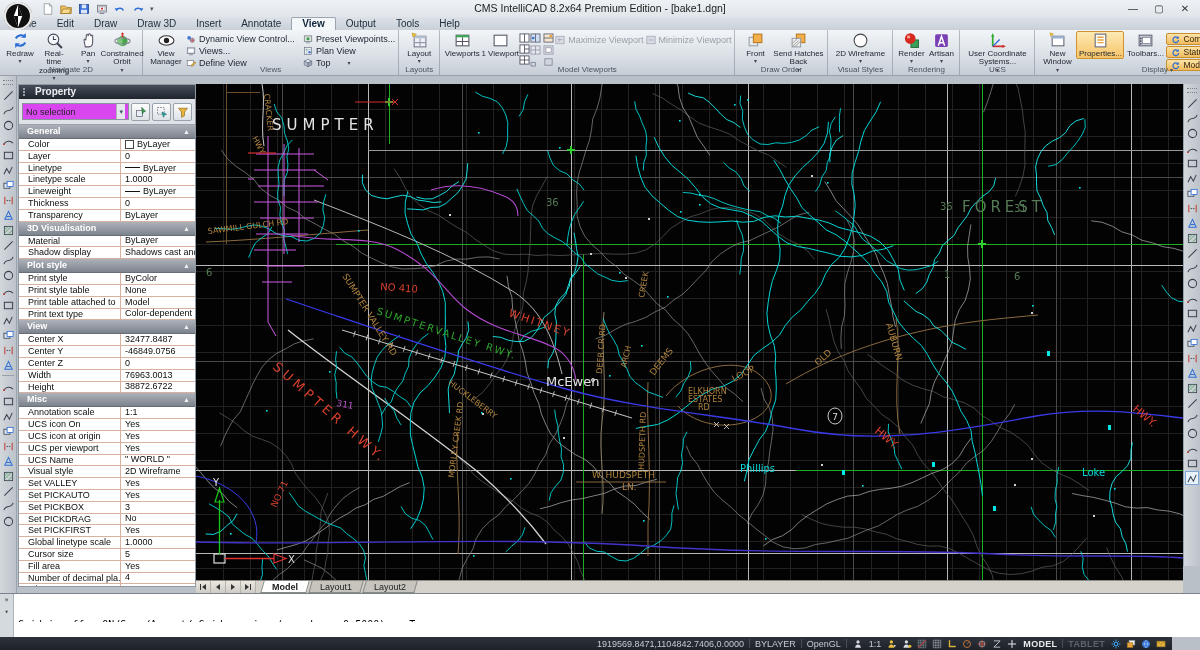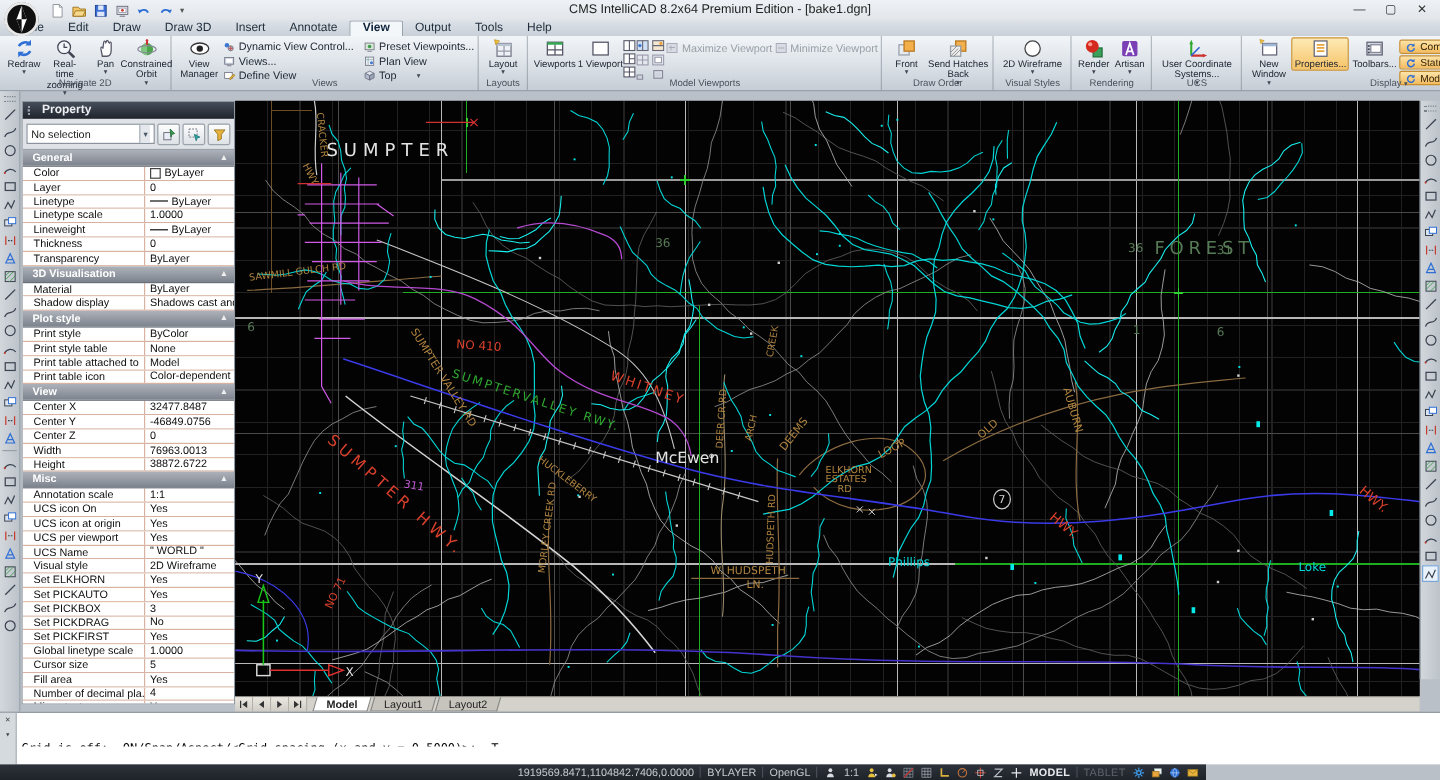--- a/index.html
+++ b/index.html
@@ -67,21 +67,21 @@
   .tsep{width:12px;height:1px;background:#98a0a8;margin:2px 0;flex:none;}
   .tgrip{width:10px;height:3px;border-top:1px dotted #7a828c;border-bottom:1px dotted #7a828c;margin-bottom:2px;flex:none;}
   
   #prop-panel{position:absolute;left:18px;top:84px;width:178px;height:503px;background:#eceef1;
     border:1px solid #8f98a2;box-sizing:border-box;display:flex;flex-direction:column;}
   #prop-header{height:14px;flex:none;background:linear-gradient(#454e5a,#1f242c);color:#eceef2;
     font-size:10px;font-weight:bold;line-height:14px;padding-left:16px;position:relative;}
   #prop-header:before{content:"";position:absolute;left:4px;top:3px;width:3px;height:8px;
     border-left:2px dotted #9aa2ac;}
   #prop-selrow{height:21px;flex:none;display:flex;align-items:center;gap:2px;padding:2px 3px;background:#dfe3e7;}
-  #prop-selbox{flex:1;height:15px;background:#ffffff;border:1px solid #8b949e;font-size:9px;
+  #prop-selbox{flex:1;height:15px;background:#d946ef;border:1px solid #8b949e;font-size:9px;
     display:flex;align-items:center;padding:0 3px;color:#222;}
   #prop-selbox .caret{margin-left:auto;font-size:7px;color:#456;background:#e4e8ec;
     border-left:1px solid #aab2ba;padding:0 2px;align-self:stretch;display:flex;align-items:center;}
   .selbtn{width:17px;height:16px;flex:none;border:1px solid #9aa2ab;border-radius:2px;
     background:linear-gradient(#fdfdfd,#dde2e7);display:flex;align-items:center;justify-content:center;}
   .selbtn svg{width:12px;height:12px;}
   #prop-body{flex:1;overflow:hidden;background:#fff;border-top:1px solid #9aa2ab;}
   .psec{height:13px;background:linear-gradient(#adb2ba,#7d838d);color:#fff;font-weight:bold;
     font-size:9px;line-height:13px;padding-left:8px;position:relative;border-bottom:1px solid #686e78;}
   .psec .collapse{position:absolute;right:5px;top:0;font-size:7px;color:#f0f0f0;}
@@ -108,29 +108,29 @@
   .stab.active{background:#ffffff;font-weight:bold;}
   
   #cmdbar{position:absolute;left:0;top:593px;width:1200px;height:44px;background:#fff;
     border-top:1px solid #7a828c;display:flex;font-family:"DejaVu Sans Mono",monospace;box-sizing:border-box;}
   #cmdgutter{width:13px;flex:none;background:#d5dade;border-right:1px solid #aab2ba;
     display:flex;flex-direction:column;align-items:center;font-size:7px;color:#444;padding-top:2px;gap:4px;}
   #cmdtext{flex:1;display:flex;flex-direction:column;}
   #cmdhist{height:26px;flex:none;padding:1px 4px;font-size:10px;line-height:12px;color:#000;white-space:pre;overflow:hidden;}
   #cmdprompt{border-top:1px solid #98a0a8;flex:1;padding:2px 4px;font-size:10px;color:#000;display:flex;align-items:flex-start;}
   
-  #statusbar{position:absolute;left:0;top:637px;width:1005px;height:13px;
+  #statusbar{position:absolute;left:0;top:637px;width:1172px;height:13px;
     background:linear-gradient(#2e333b,#1e232a);display:flex;align-items:center;color:#c6cad0;
     font-size:9px;padding:0 5px;box-sizing:border-box;gap:5px;}
   .ssep{width:1px;height:9px;background:#474d56;flex:none;}
   .sicon{width:12px;height:11px;flex:none;display:flex;align-items:center;justify-content:center;}
   .sicon svg{width:10px;height:10px;}
   .stxt{white-space:nowrap;}
   #st-model{color:#e9ebee;font-weight:bold;letter-spacing:.3px;}
-  #st-tablet{color:#5d636b;font-weight:normal;letter-spacing:.3px;text-align:right;}
+  #st-tablet{color:#5d636b;font-weight:bold;letter-spacing:.3px;text-align:right;}
 </style>
 </head>
 <body>
 
 <div id="app">
 
   <div id="titlebar">
     <div id="qat">
         <div class="qbtn">
           <svg viewBox="0 0 16 16">
@@ -856,21 +856,21 @@
             <span>None</span>
           </div>
         </div>
         <div class="prow">
           <div class="pl">Print table attached to</div>
           <div class="pv">
             <span>Model</span>
           </div>
         </div>
         <div class="prow">
-          <div class="pl">Print table icon</div>
+          <div class="pl">Print text type</div>
           <div class="pv">
             <span>Color-dependent print ...</span>
           </div>
         </div>
         <div class="psec"><span>View</span><span class="collapse">▲</span></div>
         <div class="prow">
           <div class="pl">Center X</div>
           <div class="pv">
             <span>32477.8487</span>
           </div>
@@ -930,21 +930,21 @@
             <span>" WORLD "</span>
           </div>
         </div>
         <div class="prow">
           <div class="pl">Visual style</div>
           <div class="pv">
             <span>2D Wireframe</span>
           </div>
         </div>
         <div class="prow">
-          <div class="pl">Set ELKHORN</div>
+          <div class="pl">Set VALLEY</div>
           <div class="pv">
             <span>Yes</span>
           </div>
         </div>
         <div class="prow">
           <div class="pl">Set PICKAUTO</div>
           <div class="pv">
             <span>Yes</span>
           </div>
         </div>

